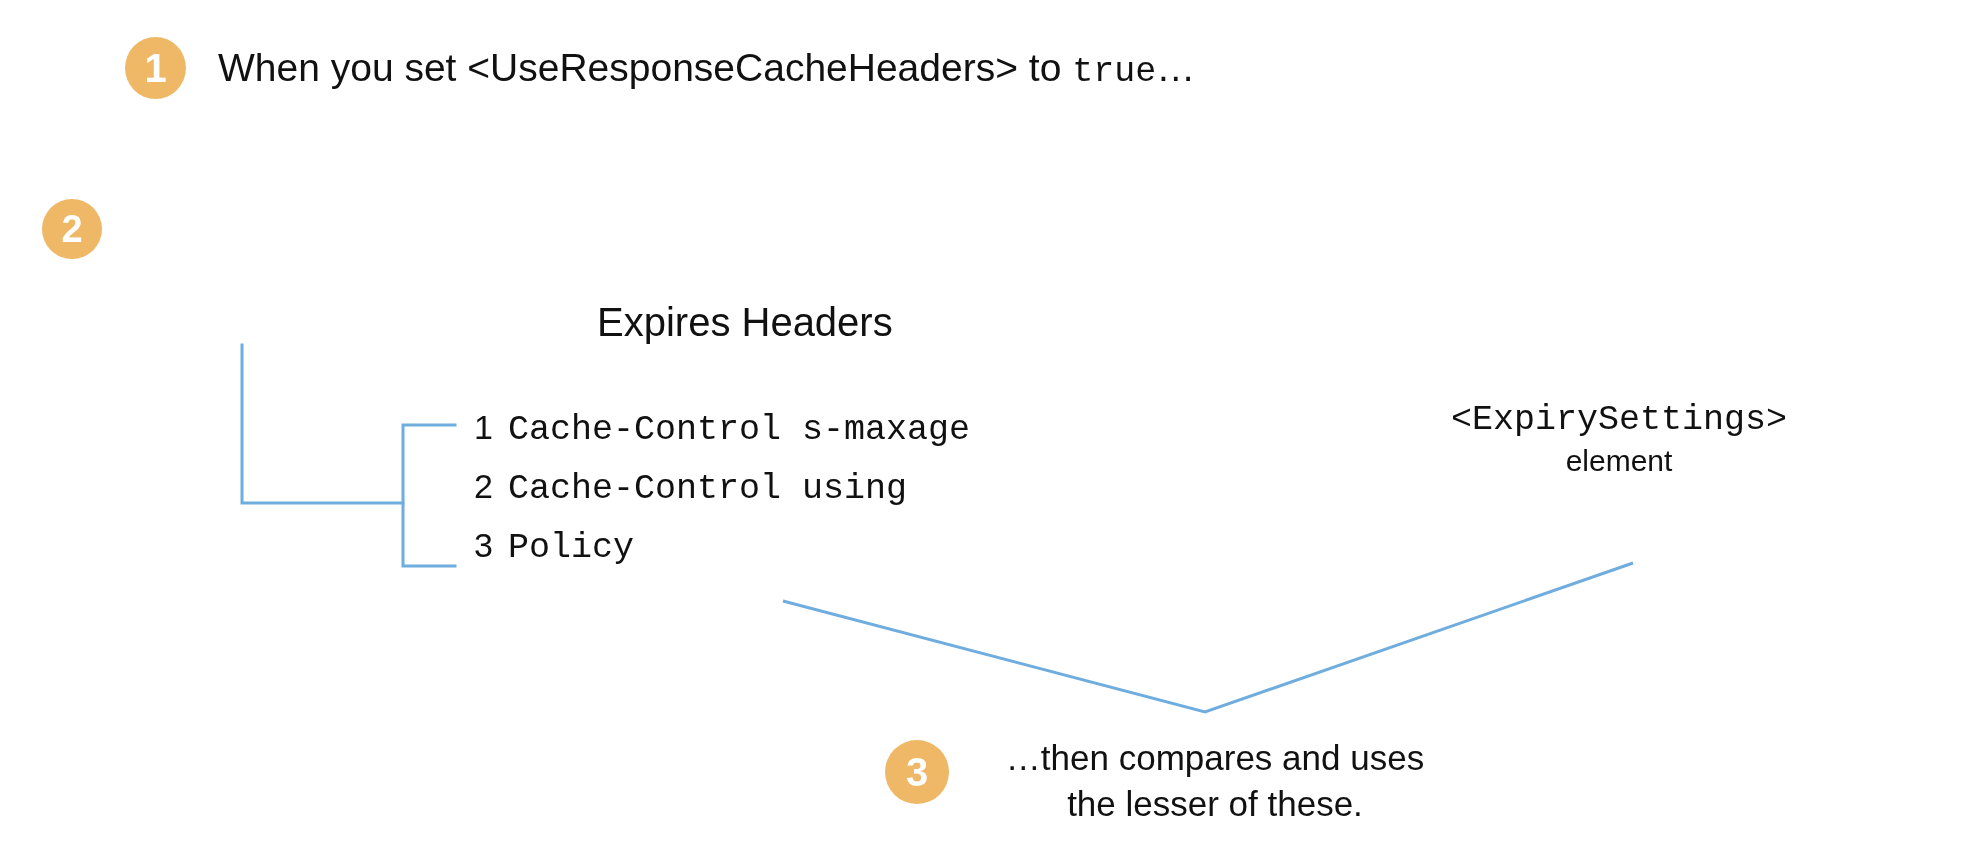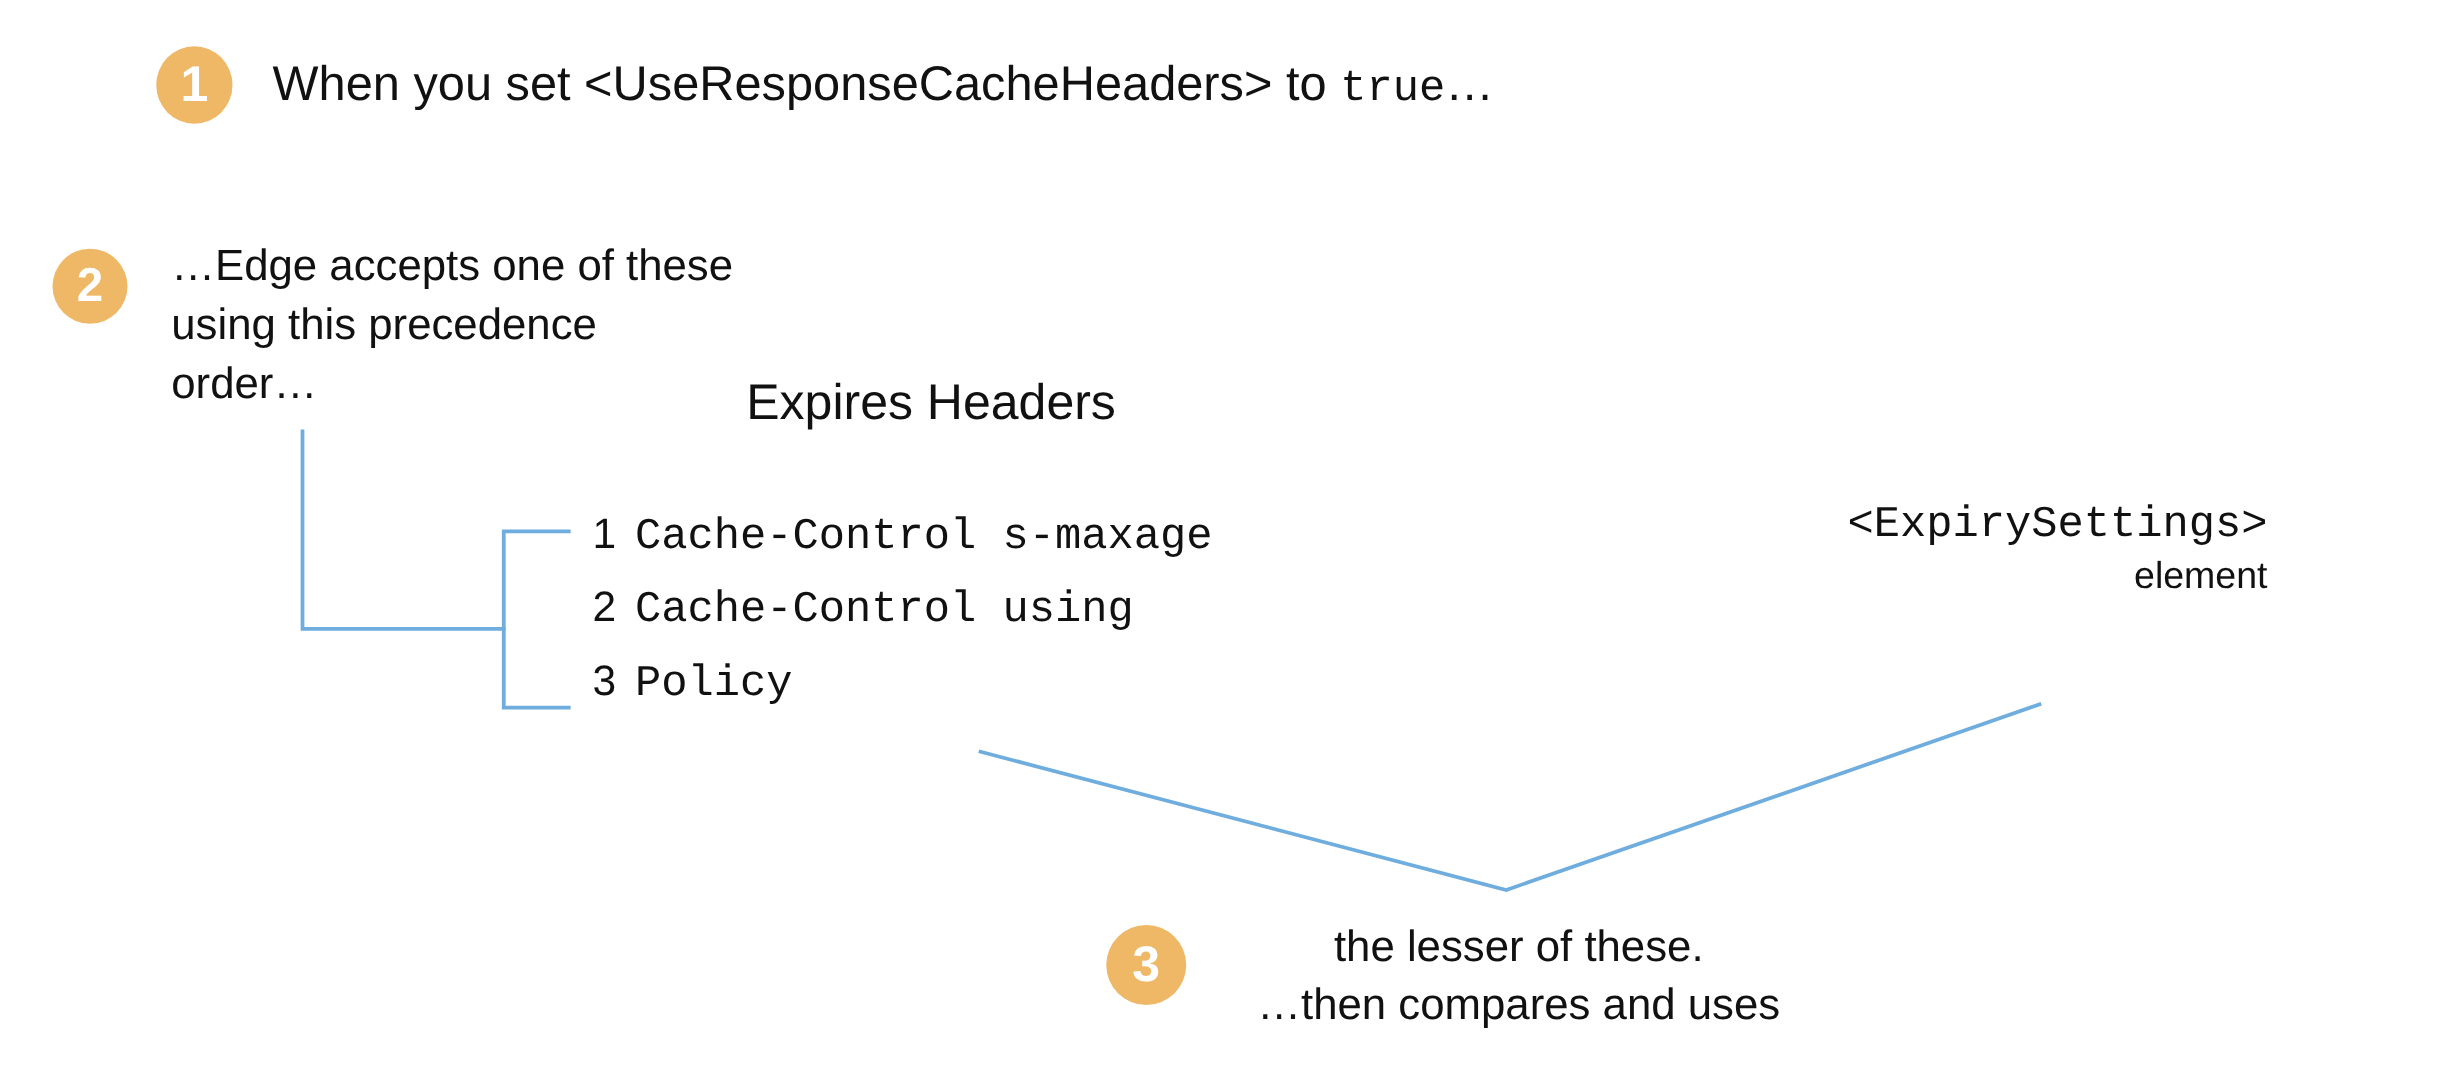--- a/index.html
+++ b/index.html
@@ -126,21 +126,21 @@
     color: #111111;
     white-space: pre;
     text-align: right;
   }
 
   
   #policy-element {
     position: absolute;
     left: 1424px; top: 400px;
     width: 390px;
-    text-align: right;
+    text-align: center;
   }
   #policy-element .code {
     font-family: "Liberation Mono", "DejaVu Sans Mono", monospace;
     font-size: 35px;
     color: #111111;
     display: block;
     white-space: pre;
   }
   #policy-element .sub {
     font-family: "Liberation Sans", sans-serif;
@@ -166,25 +166,20 @@
 
   <div class="badge" id="badge-1">
     <span>1</span>
   </div>
   <div class="callout" id="callout-1">
     <span>When you set &lt;UseResponseCacheHeaders&gt; to </span><span class="mono">true</span><span>…</span>
   </div>
 
   <div class="badge" id="badge-2">
     <span>2</span>
-  </div>
-  <div class="callout" id="callout-2">
-    <div>…Edge accepts one of these</div>
-    <div>using this precedence</div>
-    <div>order…</div>
   </div>
 
   <div class="col-heading" id="heading-response">Expires Headers</div>
 
   <ul id="precedence-list">
     <li>
       <span class="num">1</span>
       <span class="code">Cache-Control s-maxage</span>
     </li>
     <li>
@@ -200,17 +195,17 @@
 
   <div id="policy-element">
     <span class="code">&lt;ExpirySettings&gt;</span>
     <span class="sub">element</span>
   </div>
 
   <div class="badge" id="badge-3">
     <span>3</span>
   </div>
   <div class="callout" id="callout-3">
+    <div>…then compares and uses</div>
     <div>the lesser of these.</div>
-    <div>…then compares and uses</div>
   </div>
 
 </div>
 
 </body></html>

